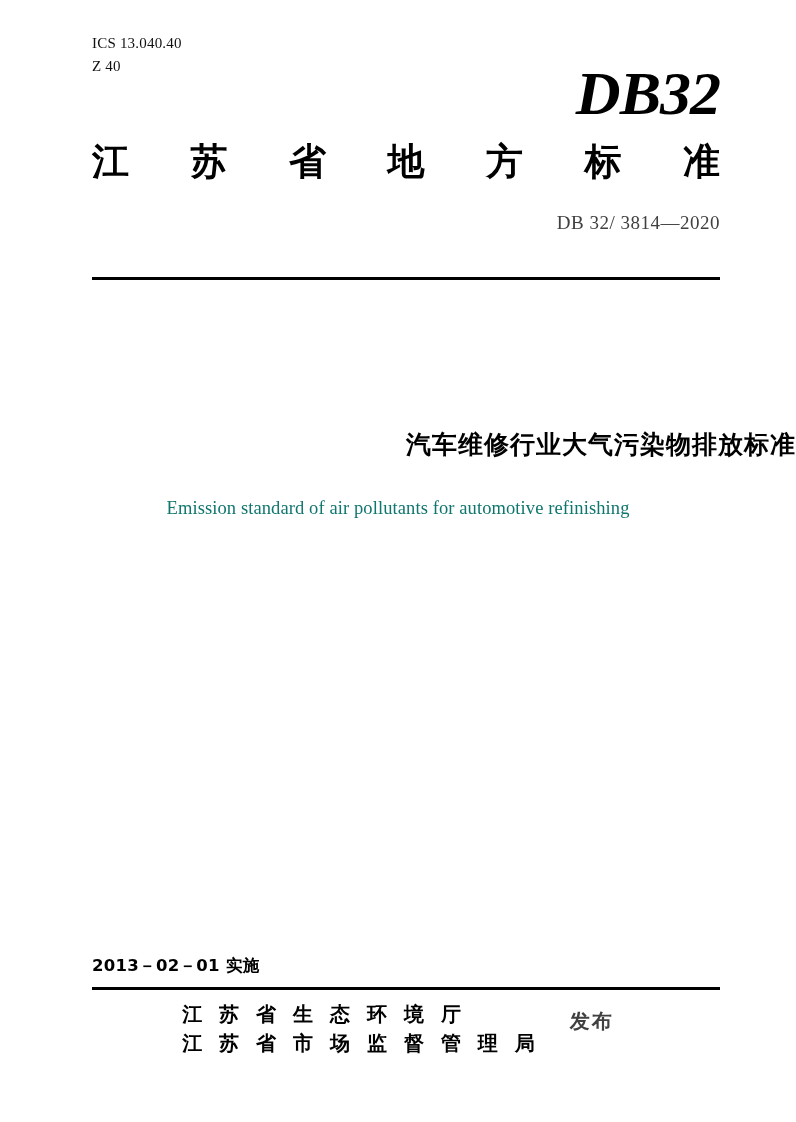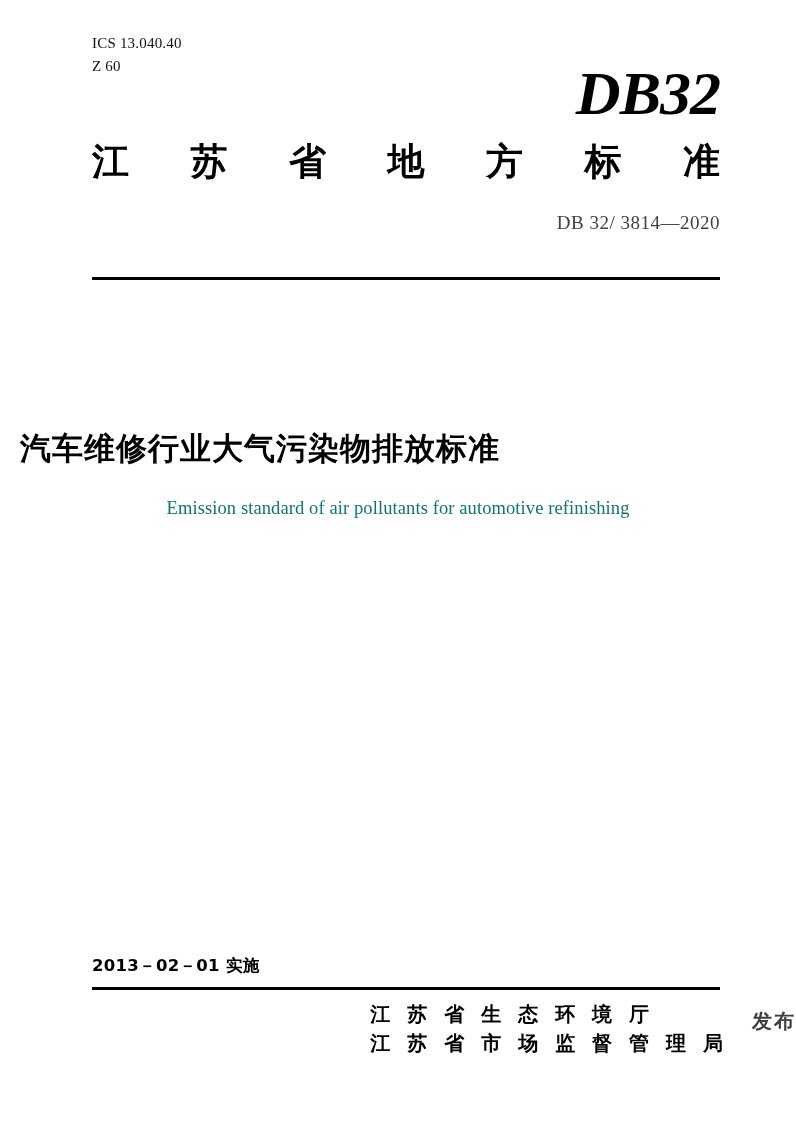--- a/index.html
+++ b/index.html
@@ -78,24 +78,24 @@
     height: 3px;
     background: #000;
   }
 
   
   .doc-title-cn {
     position: absolute;
     left: 0;
     right: 0;
     top: 428px;
-    text-align: left;
-    font-family: "DejaVu Sans", sans-serif;
-    font-weight: bold;
-    font-size: 31px;
+    text-align: right;
+    font-family: "DejaVu Sans", sans-serif;
+    font-weight: bold;
+    font-size: 25px;
     letter-spacing: 1px;
     color: #000;
     padding-left: 20px;
   }
   .doc-title-en {
     position: absolute;
     left: 0;
     right: 0;
     top: 498px;
     text-align: center;
@@ -129,23 +129,23 @@
     height: 3px;
     background: #000;
   }
 
   .issuer-block {
     position: absolute;
     left: 0;
     right: 0;
     top: 1000px;
     display: flex;
-    justify-content: flex-end;
+    justify-content: center;
     align-items: center;
-    gap: 24px;
+    gap: 30px;
   }
   .issuer-names {
     font-family: "DejaVu Sans", sans-serif;
     font-weight: bold;
     font-size: 20px;
     line-height: 1.45;
     letter-spacing: 5px;
     color: #000;
     text-align: left;
   }
@@ -158,21 +158,21 @@
     padding-bottom: 16px;
   }
 </style>
 </head>
 <body>
 
 <div class="page">
 
   <div class="ics-block">
     <div class="ics-line">ICS 13.040.40</div>
-    <div class="ics-line">Z 60</div>
+    <div class="ics-line">Z 40</div>
   </div>
 
   <div class="db32">DB32</div>
 
   <div class="standard-title-cn">
     <span>江</span>
     <span>苏</span>
     <span>省</span>
     <span>地</span>
     <span>方</span>

